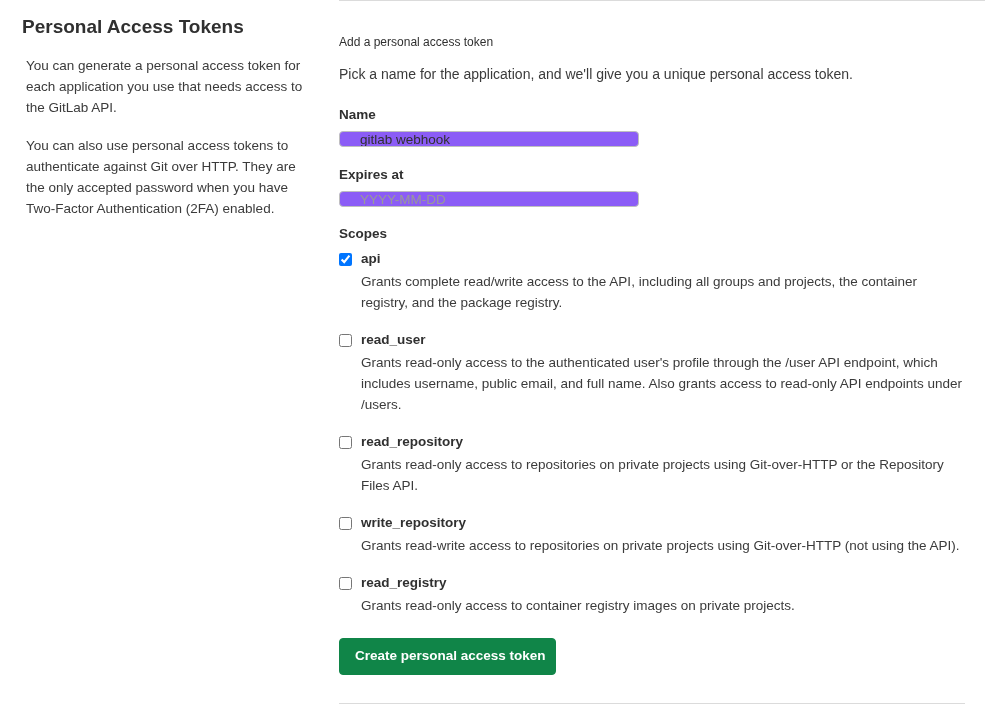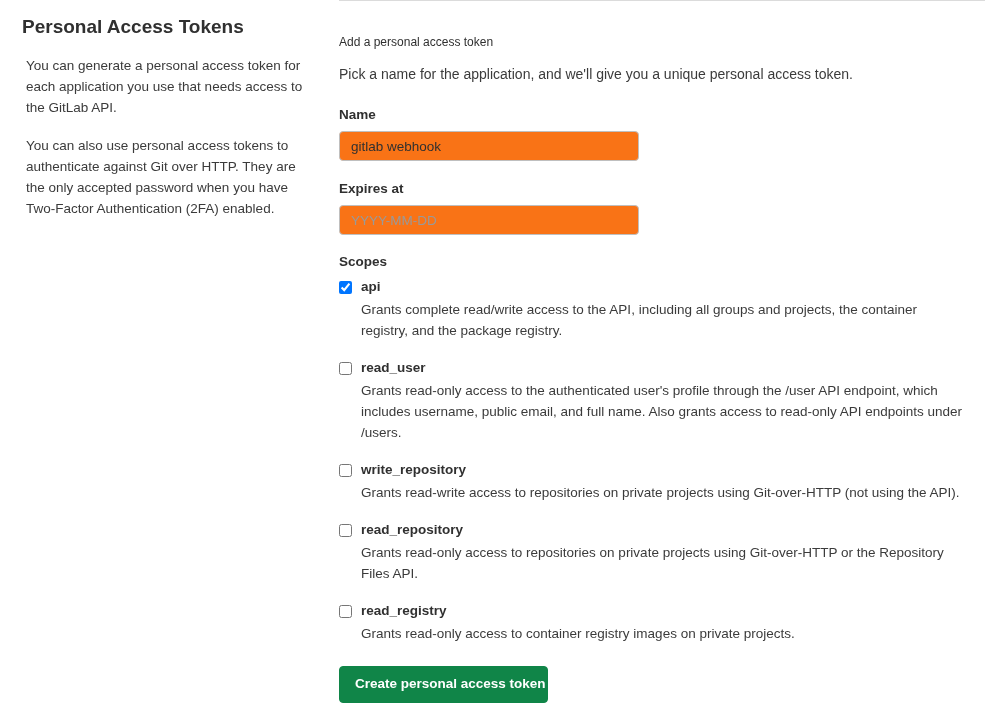--- a/index.html
+++ b/index.html
@@ -71,26 +71,26 @@
     display: block;
     font-size: 13.5px;
     font-weight: bold;
     line-height: 18px;
     margin: 0 0 7px 0;
     color: #303030;
   }
   .text-input {
     display: block;
     width: 300px;
-    height: 30px;
-    padding: 4px 11px;
+    height: 16px;
+    padding: 4px 20px;
     font-size: 13.5px;
     font-family: "Liberation Sans", sans-serif;
     color: #303030;
-    background: #f97316;
+    background: #8b5cf6;
     border: 1px solid #bfbfbf;
     border-radius: 4px;
     outline: none;
   }
   .text-input::placeholder { color: #999; }
   .field-group { margin-bottom: 19px; }
   .scopes-title {
     font-size: 13.5px;
     font-weight: bold;
     margin: 0 0 9px 0;
@@ -120,21 +120,21 @@
   .scope-desc {
     display: block;
     font-size: 13.5px;
     line-height: 21px;
     color: #3b3b3b;
     max-width: 625px;
   }
   .submit-btn {
     display: inline-block;
     margin-top: 4px;
-    padding: 9px 1px 10px 15px;
+    padding: 9px 9px 10px 15px;
     background: #108548;
     color: #ffffff;
     border: 1px solid #108548;
     border-radius: 4px;
     font-size: 13.5px;
     font-weight: bold;
     font-family: "Liberation Sans", sans-serif;
     cursor: pointer;
     line-height: 16px;
   }
@@ -182,32 +182,32 @@
       </div>
 
       <div class="scope">
         <input type="checkbox" style="">
         <span class="scope-name">read_user</span>
         <span class="scope-desc">Grants read-only access to the authenticated user's profile through the /user API endpoint, which includes username, public email, and full name. Also grants access to read-only API endpoints under /users.</span>
       </div>
 
       <div class="scope">
         <input type="checkbox" style="">
+        <span class="scope-name">read_repository</span>
+        <span class="scope-desc">Grants read-only access to repositories on private projects using Git-over-HTTP or the Repository Files API.</span>
+      </div>
+
+      <div class="scope">
+        <input type="checkbox" style="">
         <span class="scope-name">write_repository</span>
         <span class="scope-desc">Grants read-write access to repositories on private projects using Git-over-HTTP (not using the API).</span>
       </div>
 
       <div class="scope">
         <input type="checkbox" style="">
-        <span class="scope-name">read_repository</span>
-        <span class="scope-desc">Grants read-only access to repositories on private projects using Git-over-HTTP or the Repository Files API.</span>
-      </div>
-
-      <div class="scope">
-        <input type="checkbox" style="">
         <span class="scope-name">read_registry</span>
         <span class="scope-desc">Grants read-only access to container registry images on private projects.</span>
       </div>
 
       <button class="submit-btn">Create personal access token</button>
 
       <hr class="bottom-rule">
     </div>
 
   </div>

